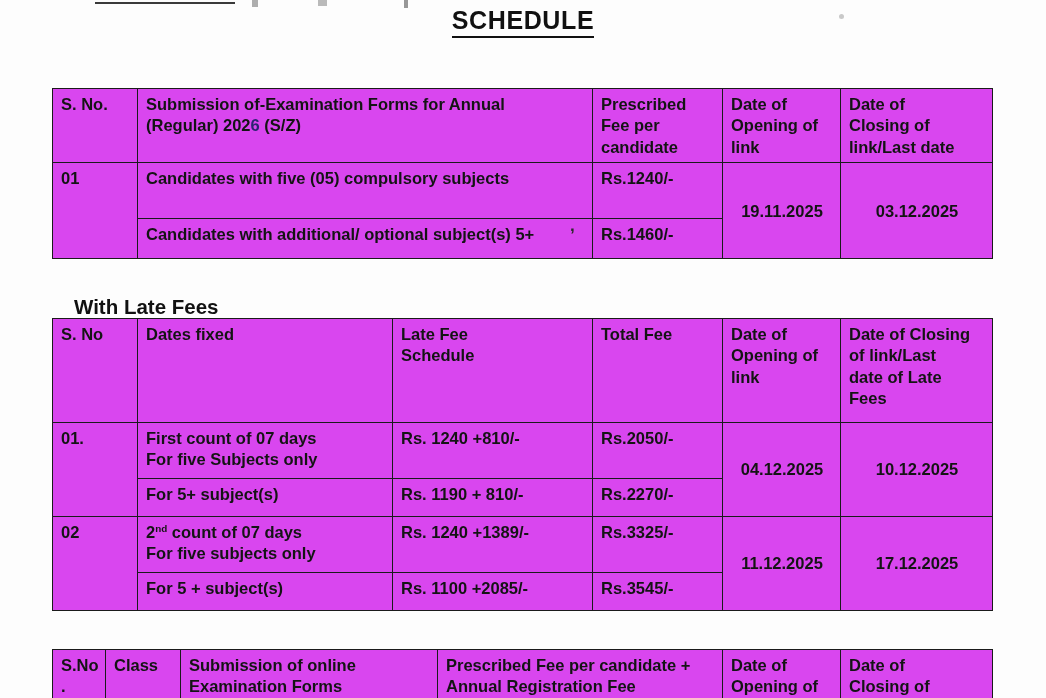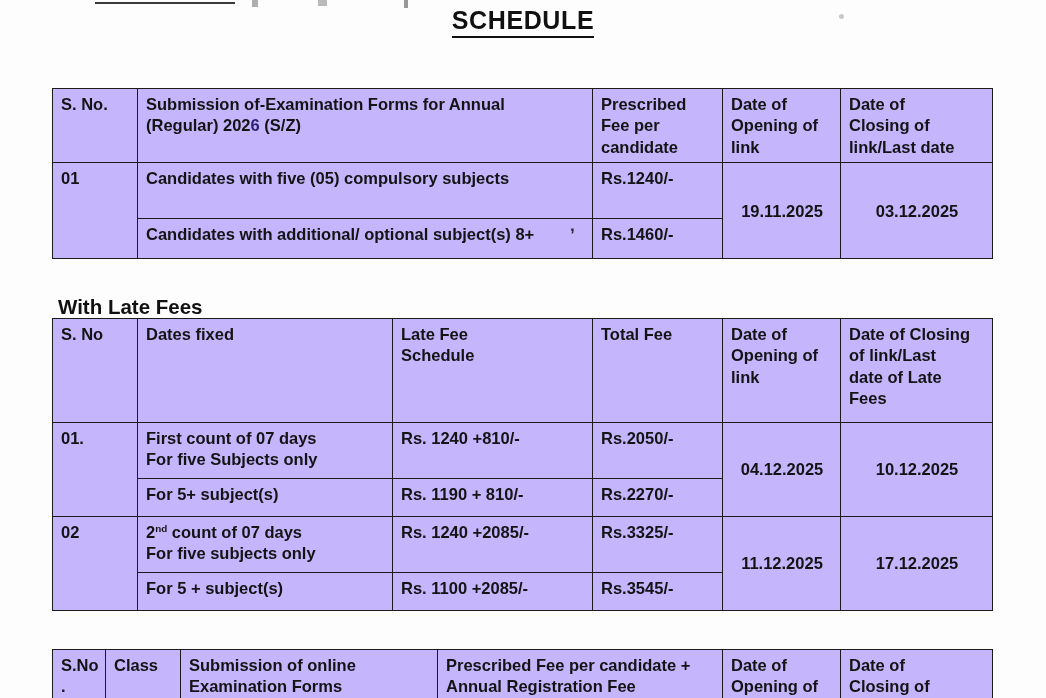--- a/index.html
+++ b/index.html
@@ -92,41 +92,41 @@
     font-weight: bold;
     color: #111;
     white-space: nowrap;
   }
   #heading-one {
     left: 58px; top: 58px;
     font-size: 20.5px;
     letter-spacing: -.1px;
   }
   #heading-late {
-    left: 58px; top: 295px;
+    left: 74px; top: 295px;
     font-size: 20.5px;
   }
   #heading-two {
     left: 68px; top: 621px;
     font-size: 19.5px;
     font-family: "Liberation Serif", serif;
     letter-spacing: -.1px;
   }
   sup {
     font-size: .6em;
     vertical-align: super;
     line-height: 0;
   }
 
   
   table.sched {
     position: absolute;
     border-collapse: collapse;
     table-layout: fixed;
-    background: #c4b5fd;
+    background: #d946ef;
   }
   table.sched td,
   table.sched th {
     border: 1.5px solid #1b1b1b;
     vertical-align: top;
     padding: 5px 7px 4px 8px;
     font-size: 16.5px;
     font-weight: bold;
     color: #141414;
     line-height: 1.30;
@@ -216,21 +216,21 @@
     </thead>
     <tbody>
       <tr style="height:56px">
         <td rowspan="2">01</td>
         <td>Candidates with five (05) compulsory subjects</td>
         <td>Rs.1240/-</td>
         <td rowspan="2" class="ctr">19.11.2025</td>
         <td rowspan="2" class="ctr">03.12.2025</td>
       </tr>
       <tr style="height:40px">
-        <td>Candidates with additional/ optional subject(s) 8+</td>
+        <td>Candidates with additional/ optional subject(s) 5+</td>
         <td>Rs.1460/-</td>
       </tr>
     </tbody>
   </table>
 
   <div class="stray-comma">,</div>
 
   <div class="section-heading" id="heading-late">With Late Fees</div>
 
   <table class="sched" id="table-late-fee">
@@ -276,21 +276,21 @@
         <td>Rs. 1190 + 810/-</td>
         <td>Rs.2270/-</td>
       </tr>
 
       <tr style="height:56px">
         <td rowspan="2">02</td>
         <td>
           <div class="nowrap"><span>2</span><sup>nd</sup><span> count of 07 days</span></div>
           <div>For five subjects only</div>
         </td>
-        <td>Rs. 1240 +2085/-</td>
+        <td>Rs. 1240 +1389/-</td>
         <td>Rs.3325/-</td>
         <td rowspan="2" class="ctr">11.12.2025</td>
         <td rowspan="2" class="ctr">17.12.2025</td>
       </tr>
       <tr style="height:38px">
         <td>For 5 + subject(s)</td>
         <td>Rs. 1100 +2085/-</td>
         <td>Rs.3545/-</td>
       </tr>
     </tbody>

